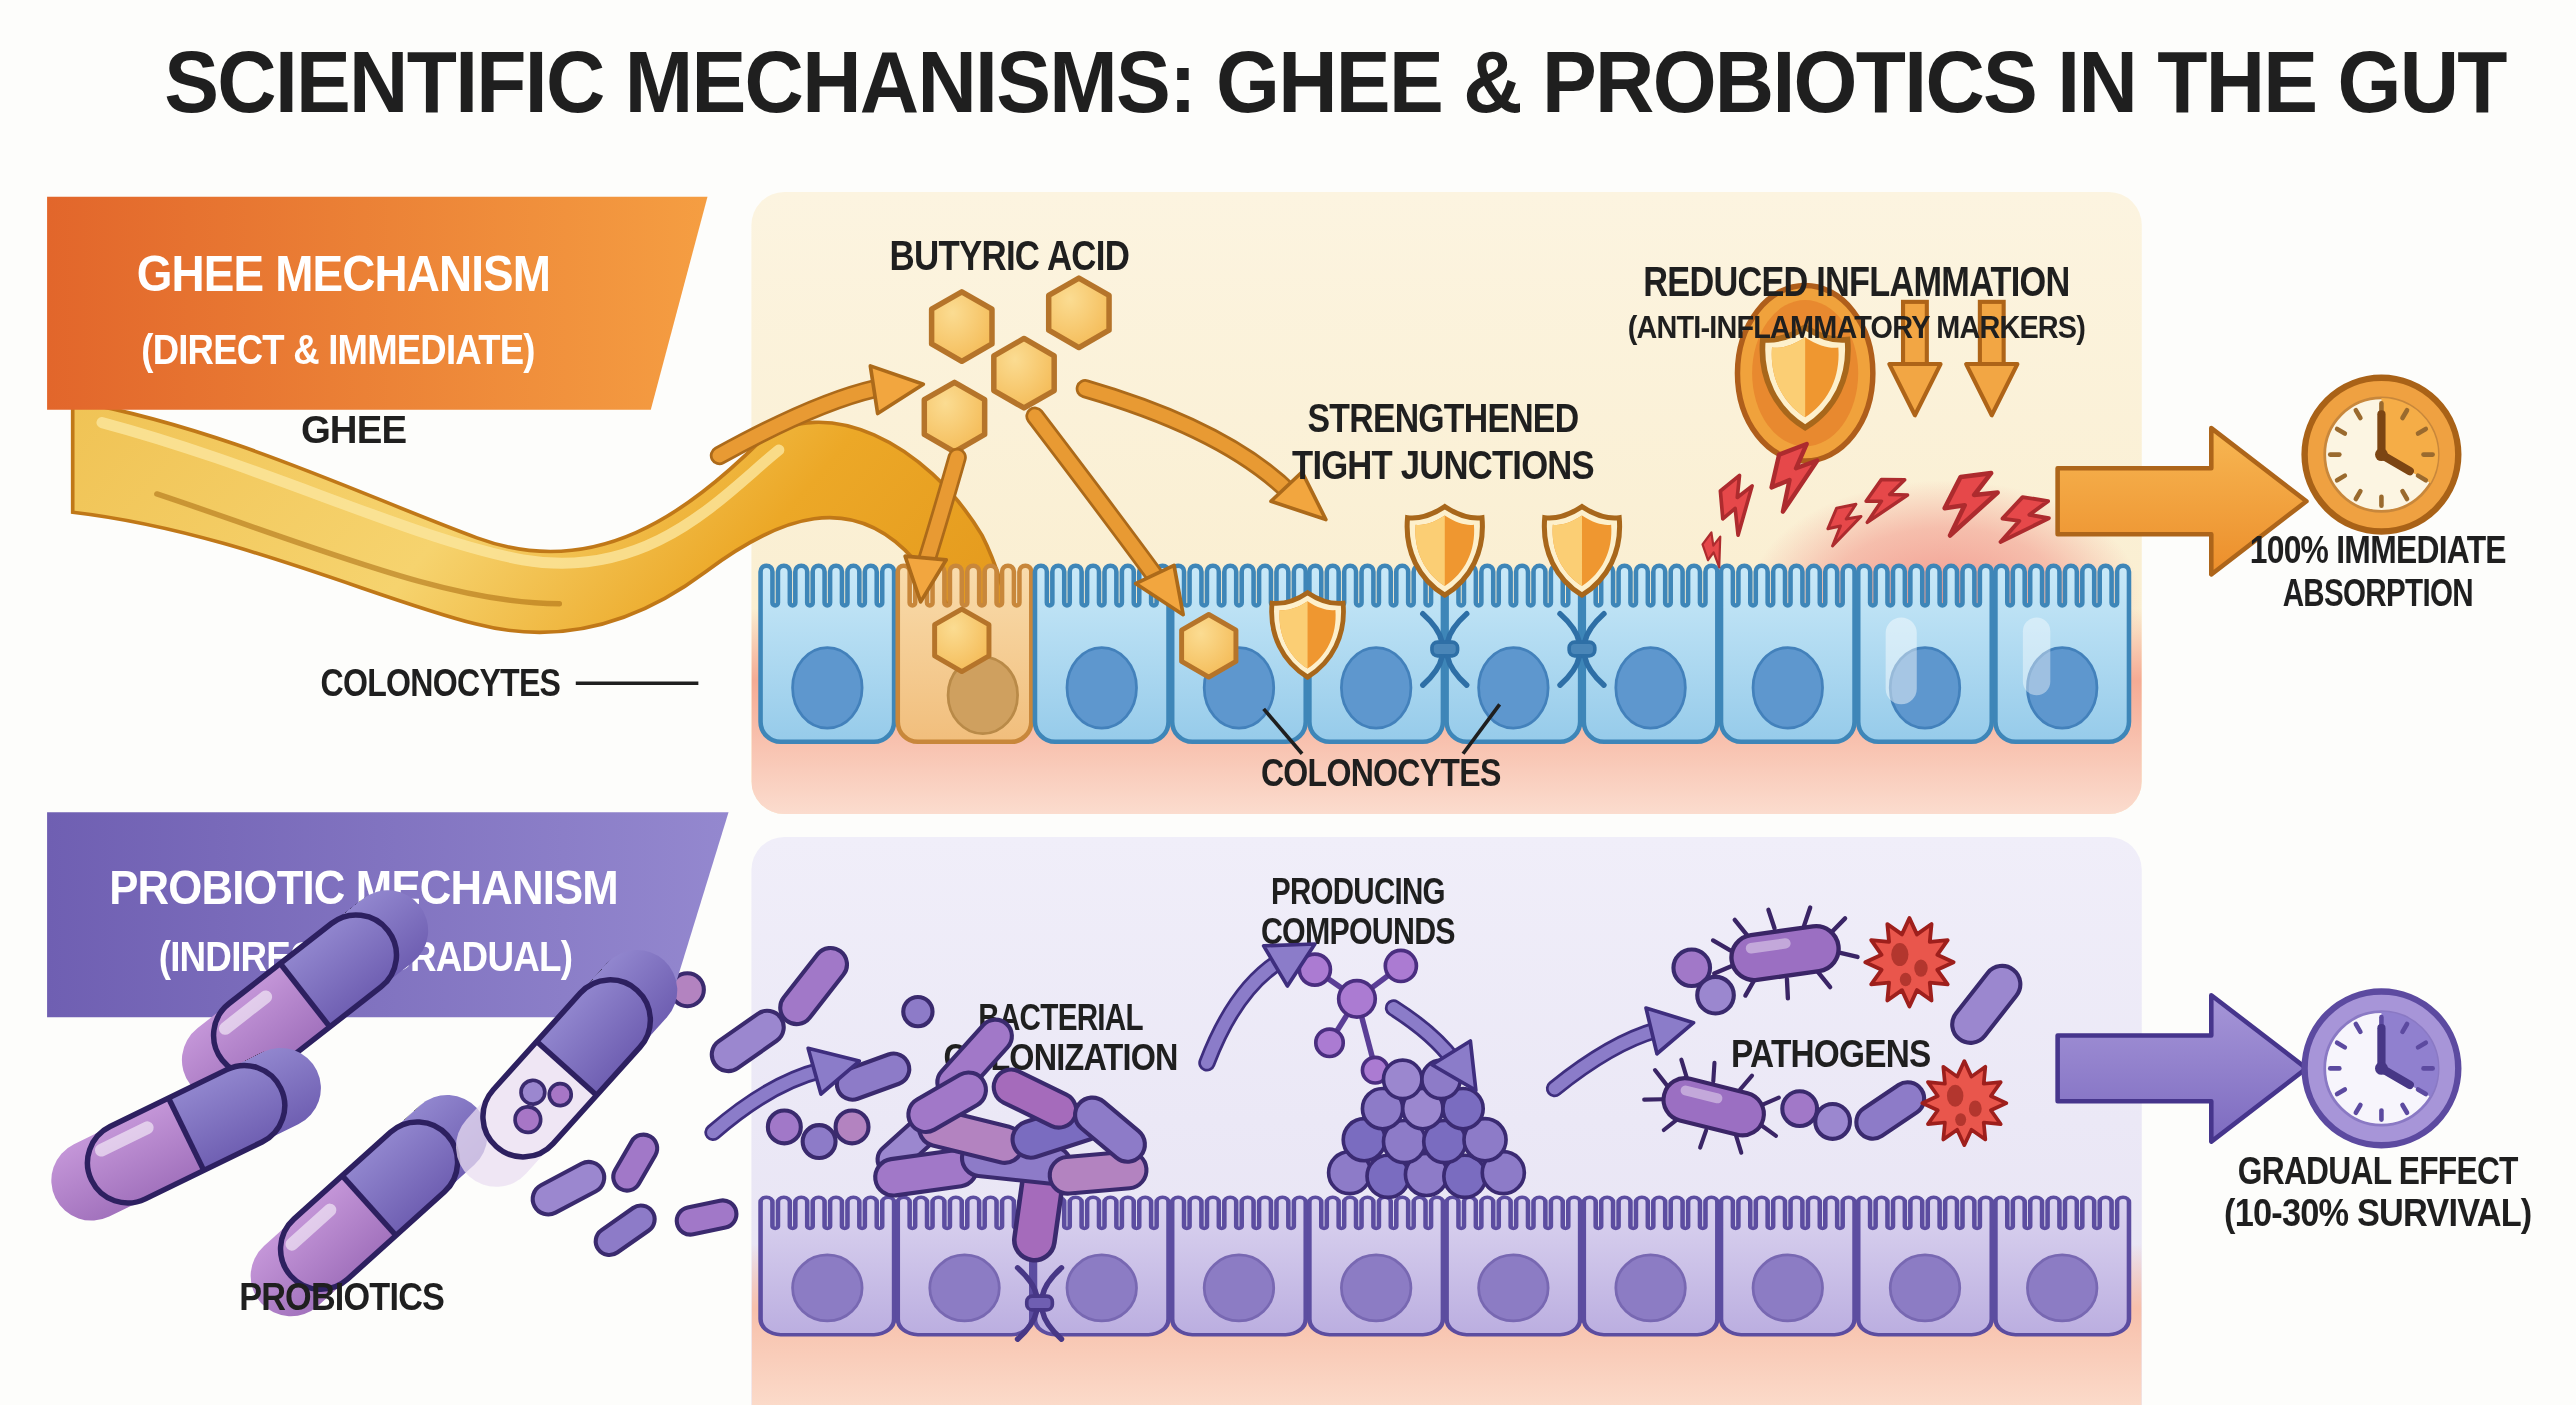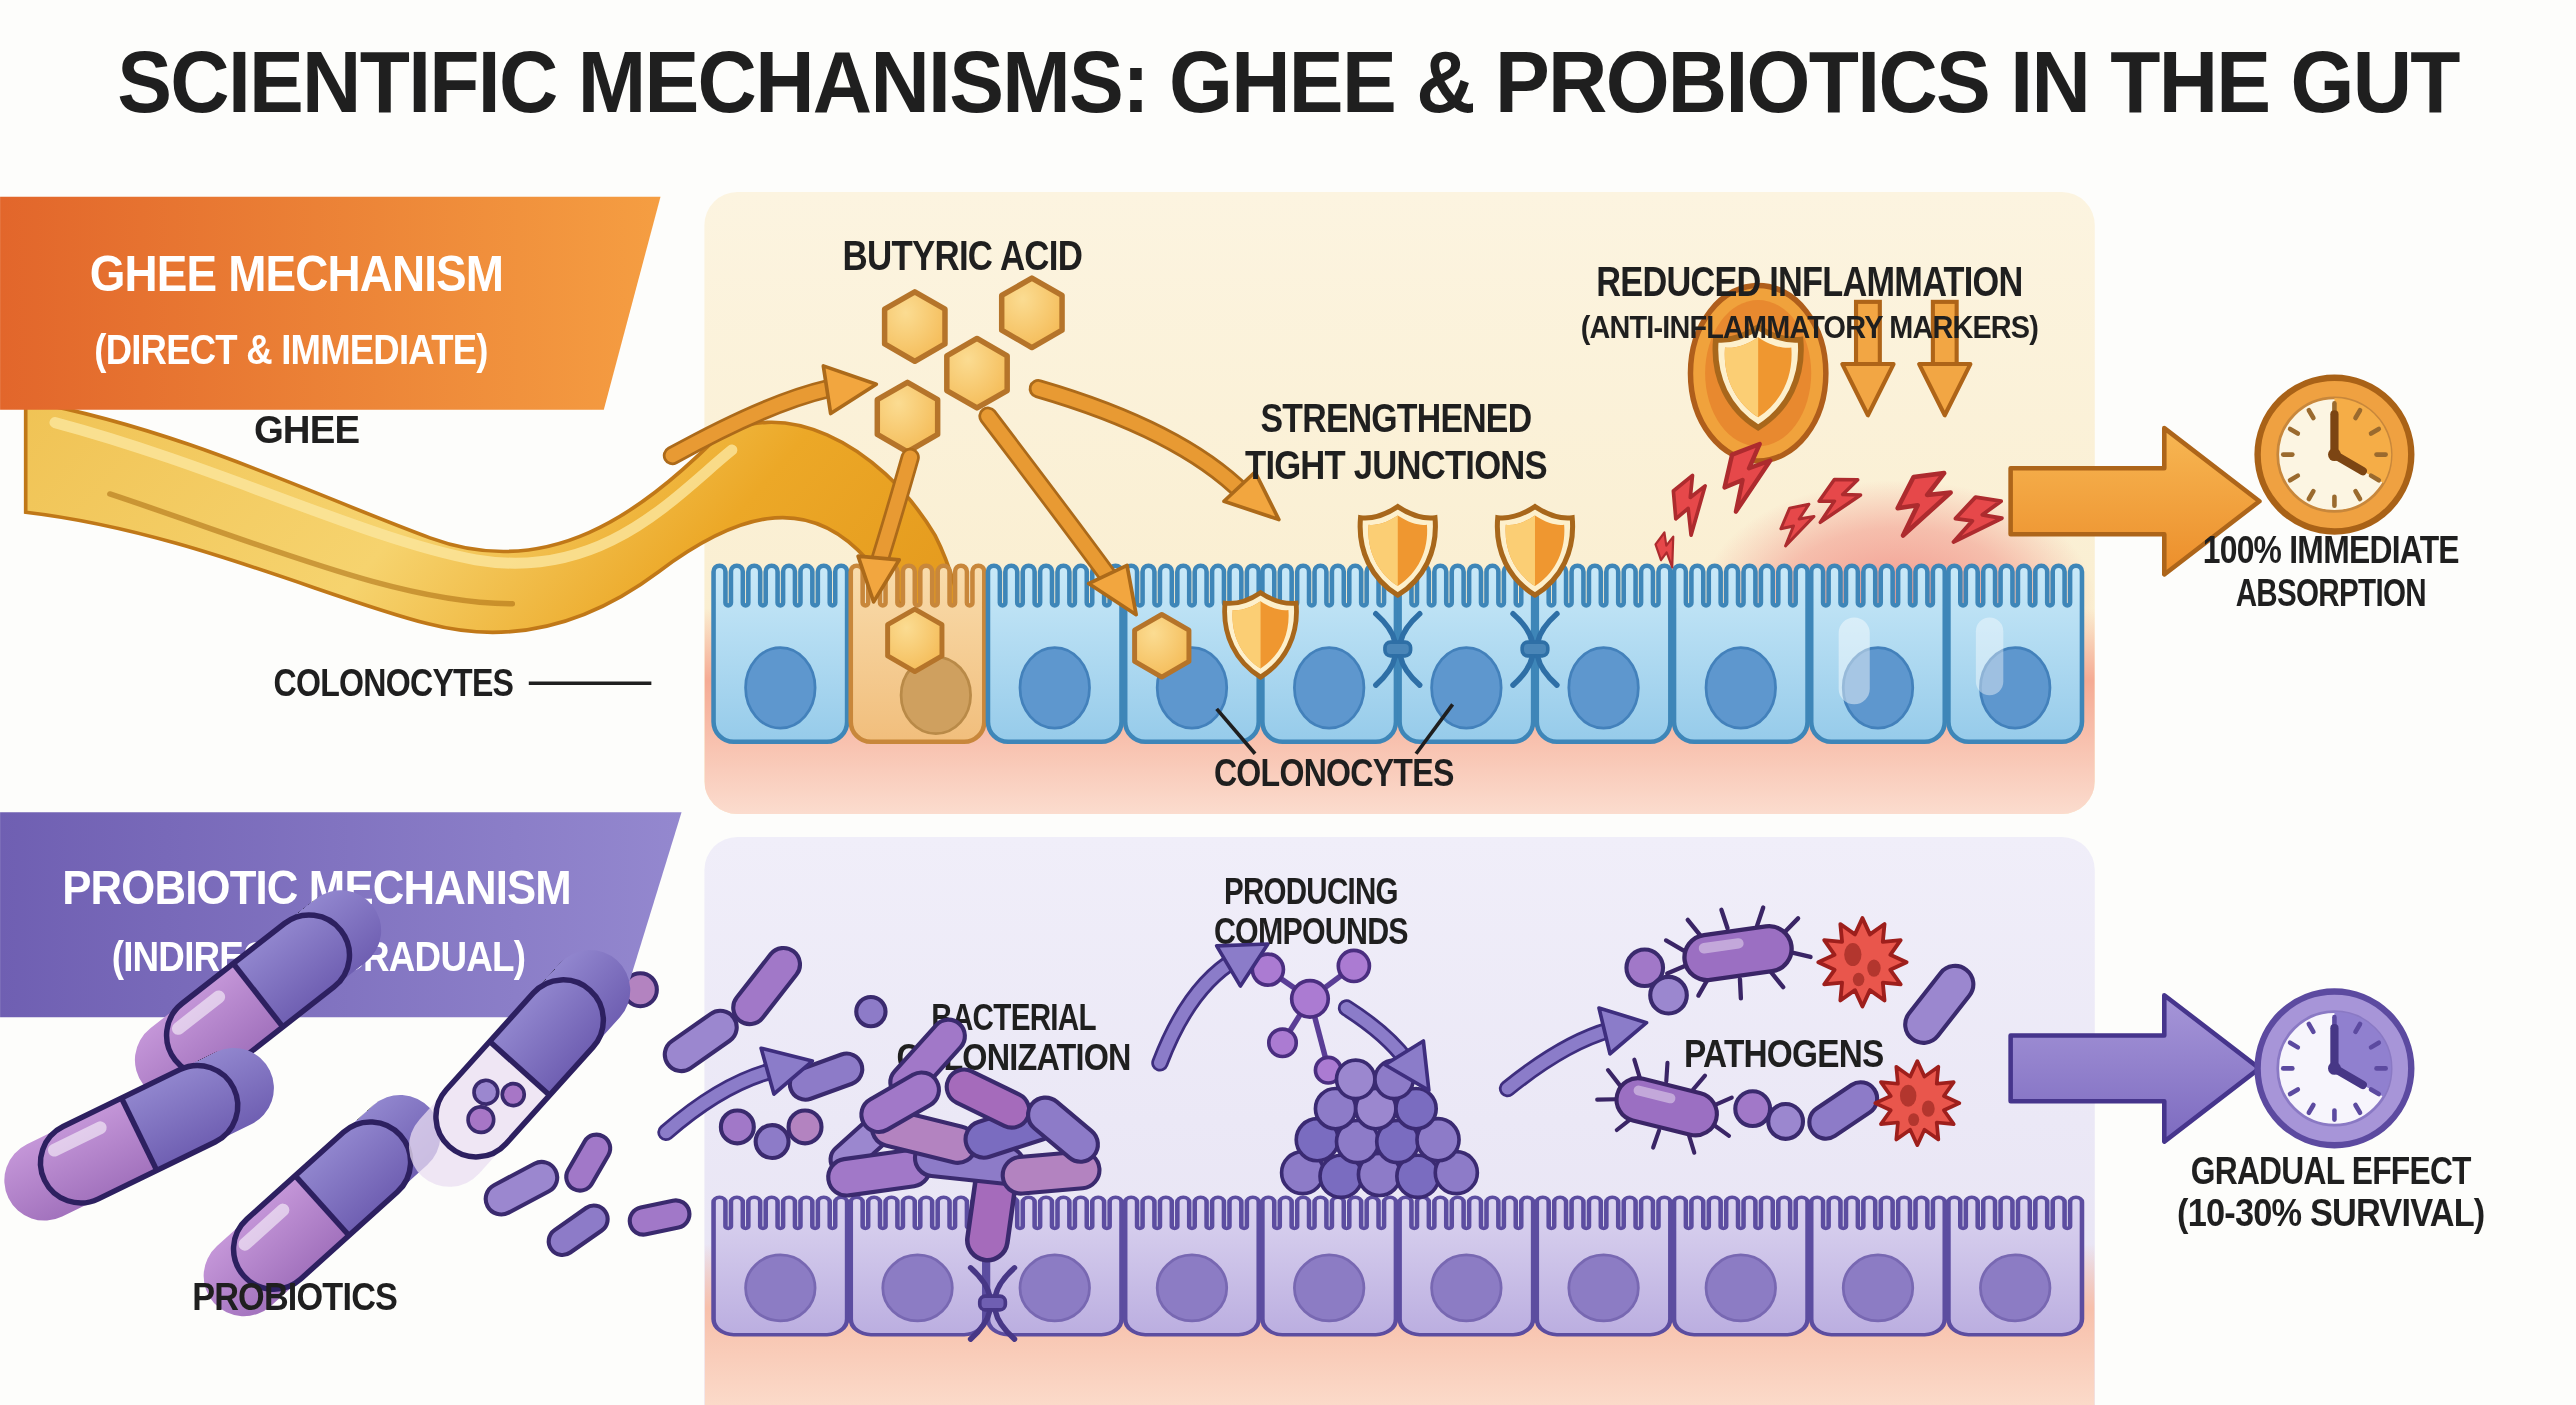--- a/index.html
+++ b/index.html
@@ -1,16 +1,16 @@
 <!DOCTYPE html>
 <html style="font-size:14.6px"><head>
 <meta charset="utf-8">
 <style>
   html,body{margin:0;padding:0;background:#fdfdfb;}
-  .stage{width:2332px;height:1405px;position:relative;font-family:"Liberation Sans",sans-serif;}
+  .stage{width:2332px;height:1405px;position:relative;font-family:"Liberation Sans",sans-serif;margin-left:47px;}
   svg{display:block;}
   text{font-family:"Liberation Sans",sans-serif;fill:#1f1f1f;}
   .ttl{font-weight:bold;letter-spacing:-2px;}
   .lbl{font-weight:bold;letter-spacing:-1px;}
   .wht{fill:#ffffff;}
   .cellBlue{fill:url(#blueCellGrad);stroke:#3e86b8;stroke-width:5;}
   .cellOrange{fill:url(#orangeCellGrad);stroke:#c8873b;stroke-width:5;}
   .cellLav{fill:url(#lavCellGrad);stroke:#5c4da0;stroke-width:5;}
   .nucBlue{fill:#5e97ce;stroke:#4381bb;stroke-width:3;}
   .nucOrange{fill:#cfa05f;stroke:#b98a48;stroke-width:3;}

